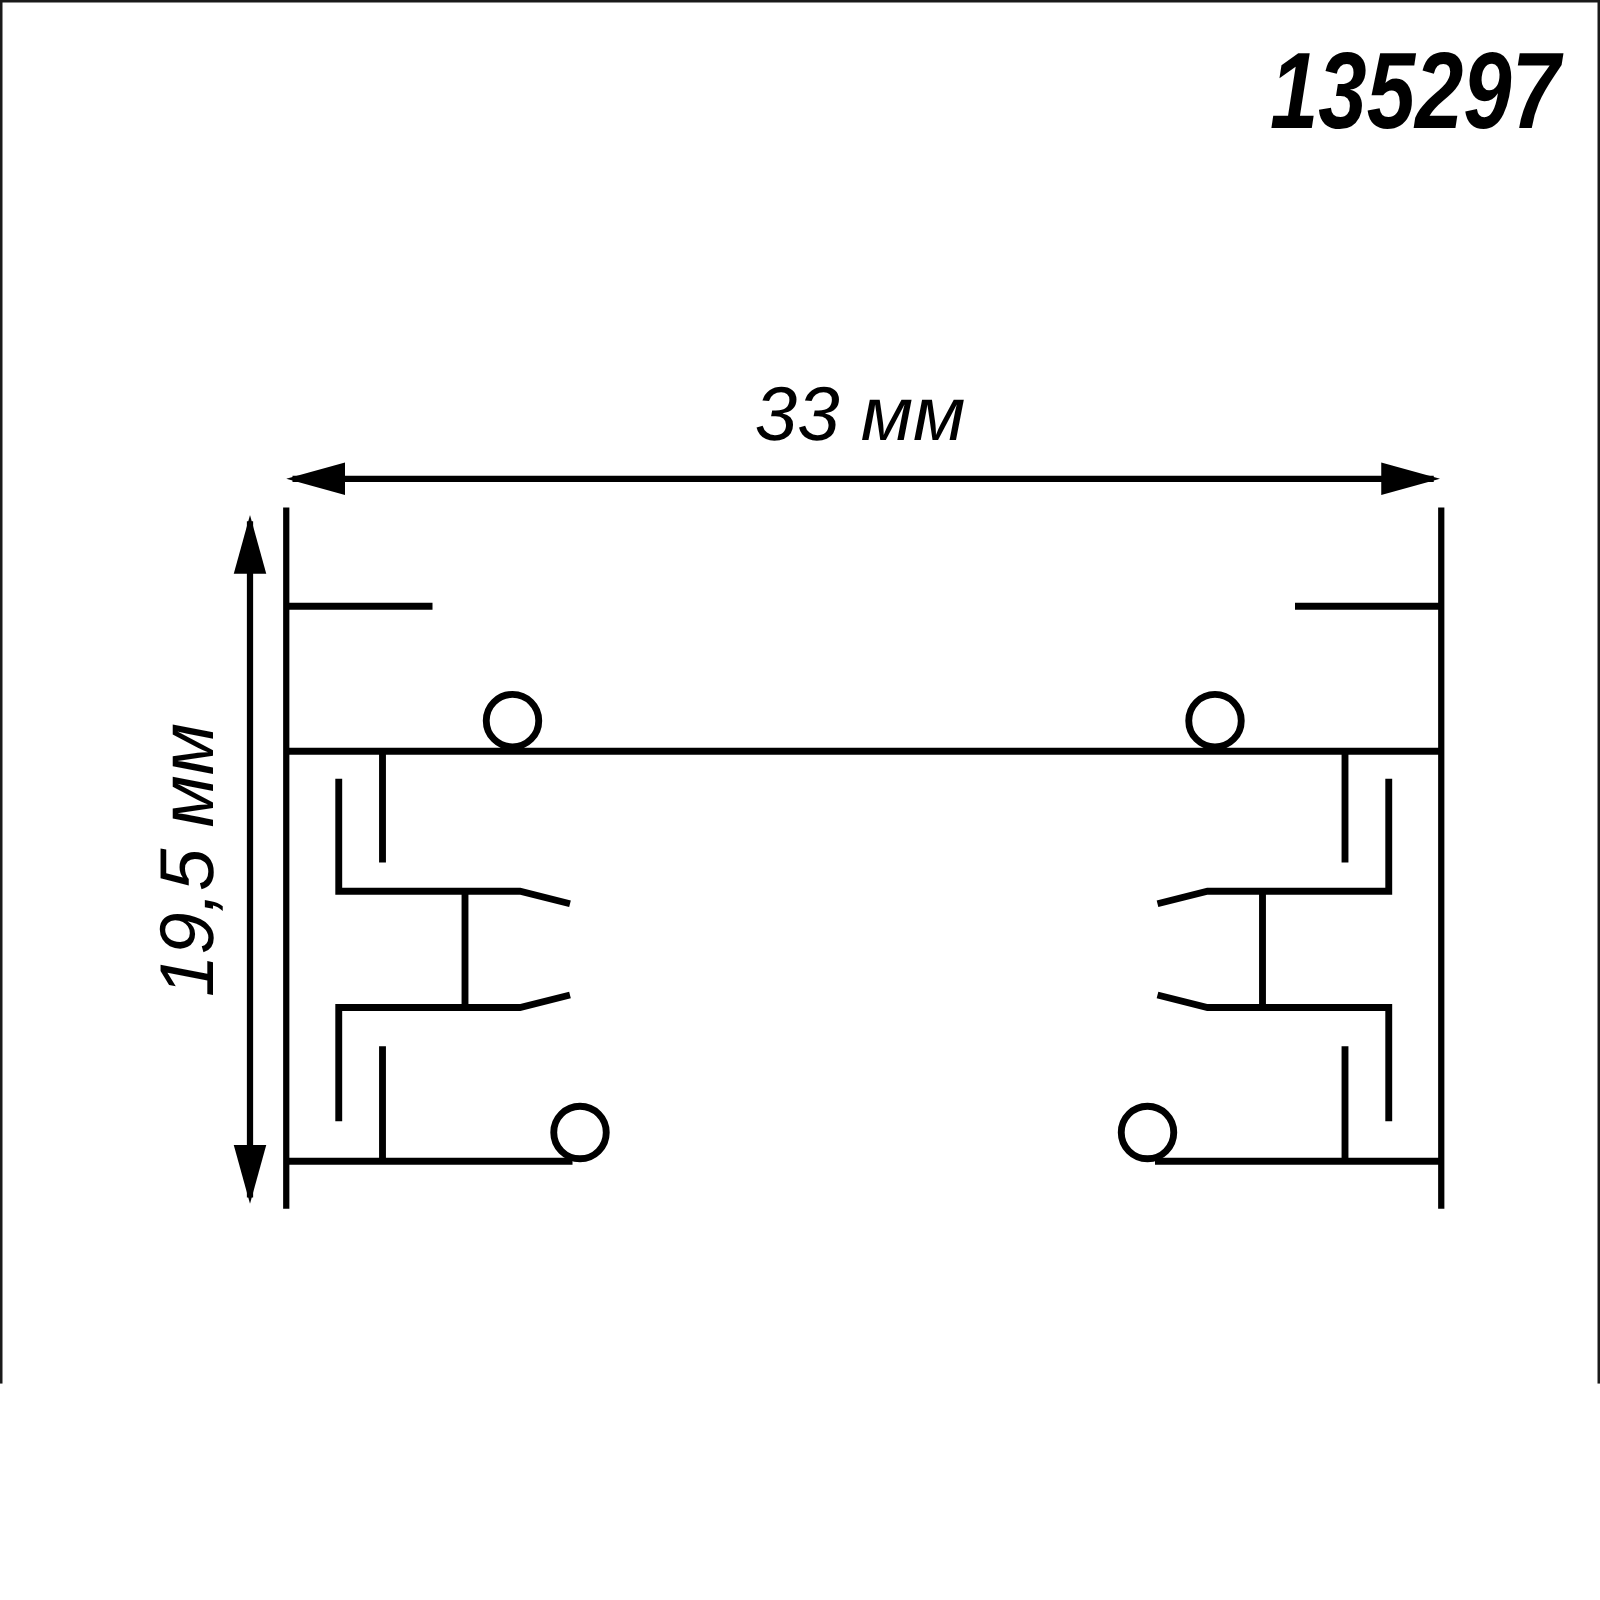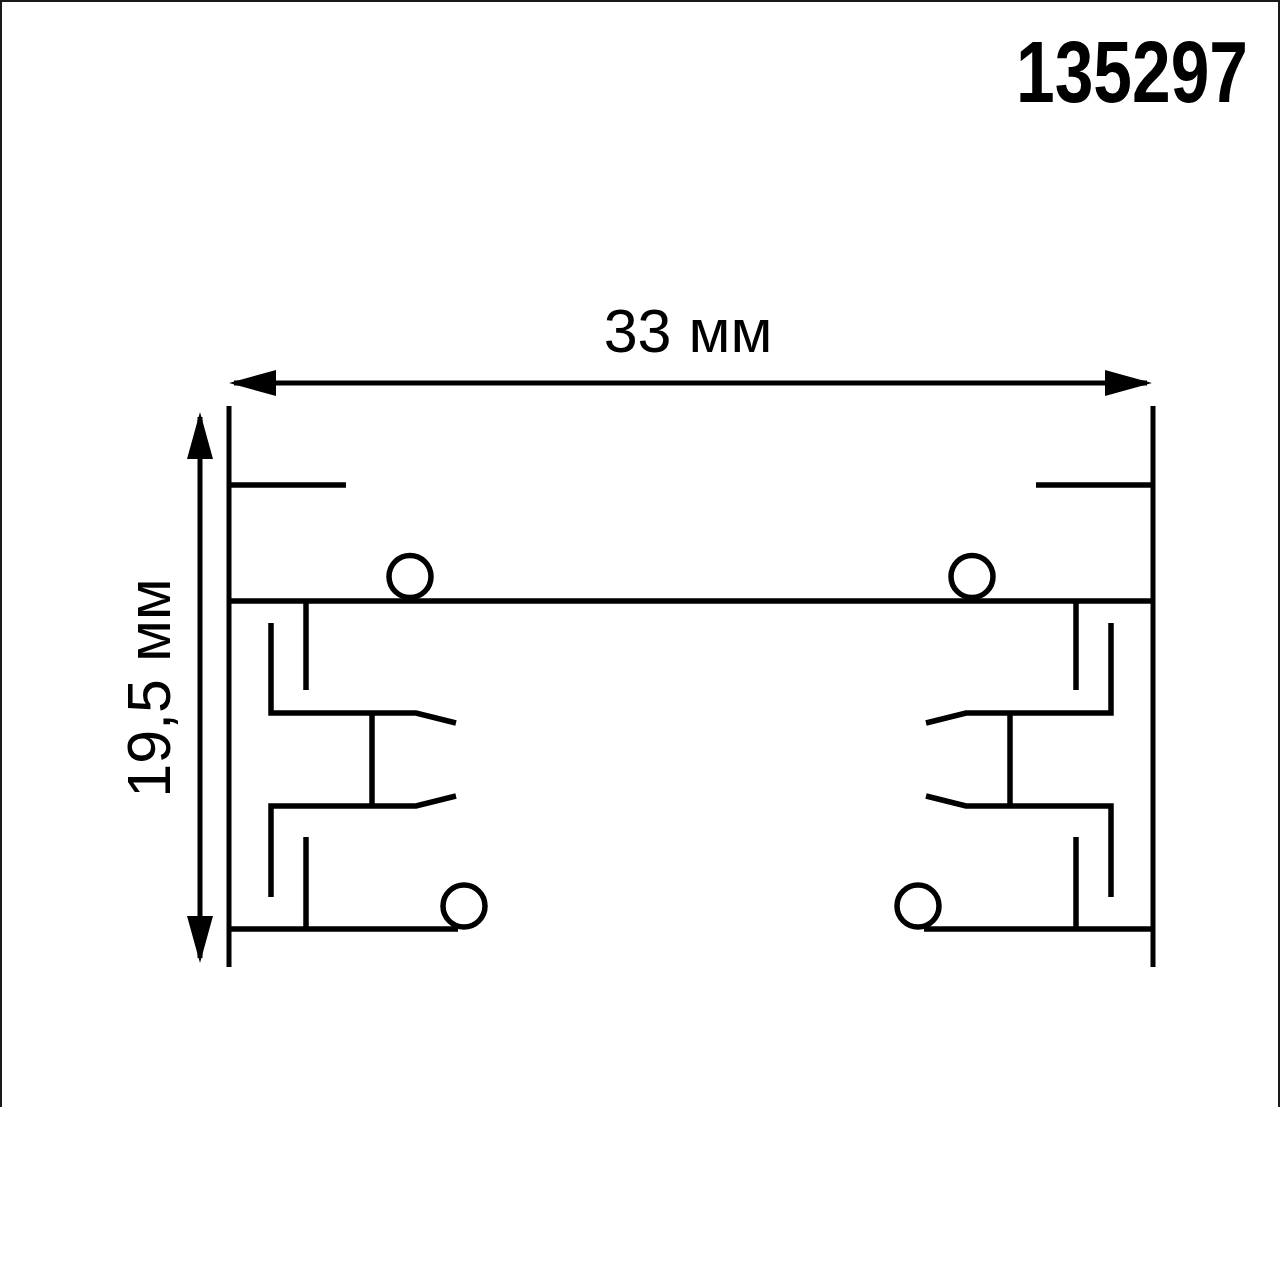--- a/index.html
+++ b/index.html
@@ -3,20 +3,21 @@
 <meta charset="utf-8">
 <style>
   html, body { margin: 0; padding: 0; background: #ffffff; }
   .canvas {
     position: relative;
     width: 1280px;
     height: 1107px;
     background: #ffffff;
     overflow: hidden;
     font-family: "Liberation Sans", sans-serif;
+    font-style: italic;
   }
   svg { display: block; }
   .dim-label { font-family: "Liberation Sans", sans-serif; font-size: 61px; fill: #000; }
   .code-label { font-family: "Liberation Sans", sans-serif; font-size: 87px; font-weight: bold; fill: #000; }
 </style>
 </head>
 <body>
 
 <div class="canvas">
   <svg width="1280" height="1280" viewBox="0 0 1280 1280">

